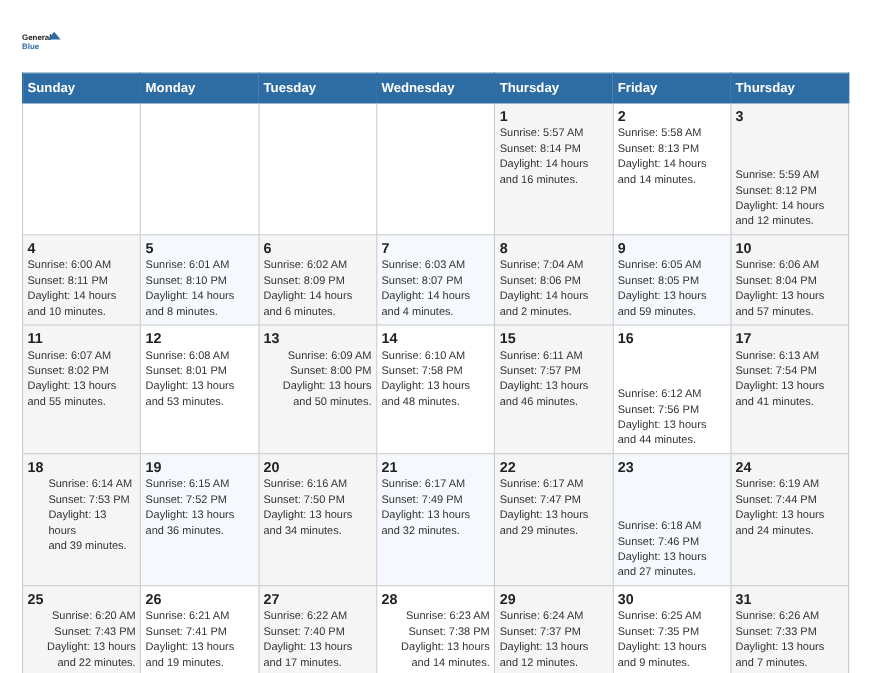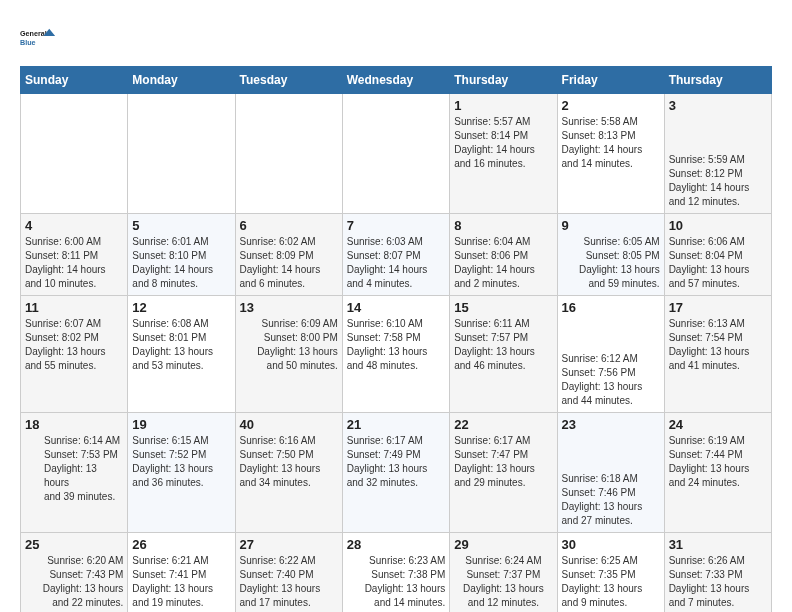--- a/index.html
+++ b/index.html
@@ -172,28 +172,28 @@
         </td>
         <td class="day">
           <div class="day-num">7</div>
           <div class="day-info" style="white-space: pre-line;">Sunrise: 6:03 AM
 Sunset: 8:07 PM
 Daylight: 14 hours
 and 4 minutes.</div>
         </td>
         <td class="day">
           <div class="day-num">8</div>
-          <div class="day-info" style="white-space: pre-line;">Sunrise: 6:04 AM
+          <div class="day-info" style="white-space: pre-line;">Sunrise: 7:04 AM
 Sunset: 8:06 PM
 Daylight: 14 hours
 and 2 minutes.</div>
         </td>
         <td class="day">
           <div class="day-num">9</div>
-          <div class="day-info" style="white-space: pre-line; text-align: right;">Sunrise: 6:05 AM
+          <div class="day-info" style="white-space: pre-line;">Sunrise: 6:05 AM
 Sunset: 8:05 PM
 Daylight: 13 hours
 and 59 minutes.</div>
         </td>
         <td class="day">
           <div class="day-num">10</div>
           <div class="day-info" style="white-space: pre-line;">Sunrise: 6:06 AM
 Sunset: 8:04 PM
 Daylight: 13 hours
 and 57 minutes.</div>
@@ -259,21 +259,21 @@
 and 39 minutes.</div>
         </td>
         <td class="day">
           <div class="day-num">19</div>
           <div class="day-info" style="white-space: pre-line;">Sunrise: 6:15 AM
 Sunset: 7:52 PM
 Daylight: 13 hours
 and 36 minutes.</div>
         </td>
         <td class="day">
-          <div class="day-num">40</div>
+          <div class="day-num">20</div>
           <div class="day-info" style="white-space: pre-line;">Sunrise: 6:16 AM
 Sunset: 7:50 PM
 Daylight: 13 hours
 and 34 minutes.</div>
         </td>
         <td class="day">
           <div class="day-num">21</div>
           <div class="day-info" style="white-space: pre-line;">Sunrise: 6:17 AM
 Sunset: 7:49 PM
 Daylight: 13 hours
@@ -325,21 +325,21 @@
         </td>
         <td class="day">
           <div class="day-num">28</div>
           <div class="day-info" style="white-space: pre-line; text-align: right;">Sunrise: 6:23 AM
 Sunset: 7:38 PM
 Daylight: 13 hours
 and 14 minutes.</div>
         </td>
         <td class="day">
           <div class="day-num">29</div>
-          <div class="day-info" style="white-space: pre-line; text-align: center;">Sunrise: 6:24 AM
+          <div class="day-info" style="white-space: pre-line;">Sunrise: 6:24 AM
 Sunset: 7:37 PM
 Daylight: 13 hours
 and 12 minutes.</div>
         </td>
         <td class="day">
           <div class="day-num">30</div>
           <div class="day-info" style="white-space: pre-line;">Sunrise: 6:25 AM
 Sunset: 7:35 PM
 Daylight: 13 hours
 and 9 minutes.</div>

